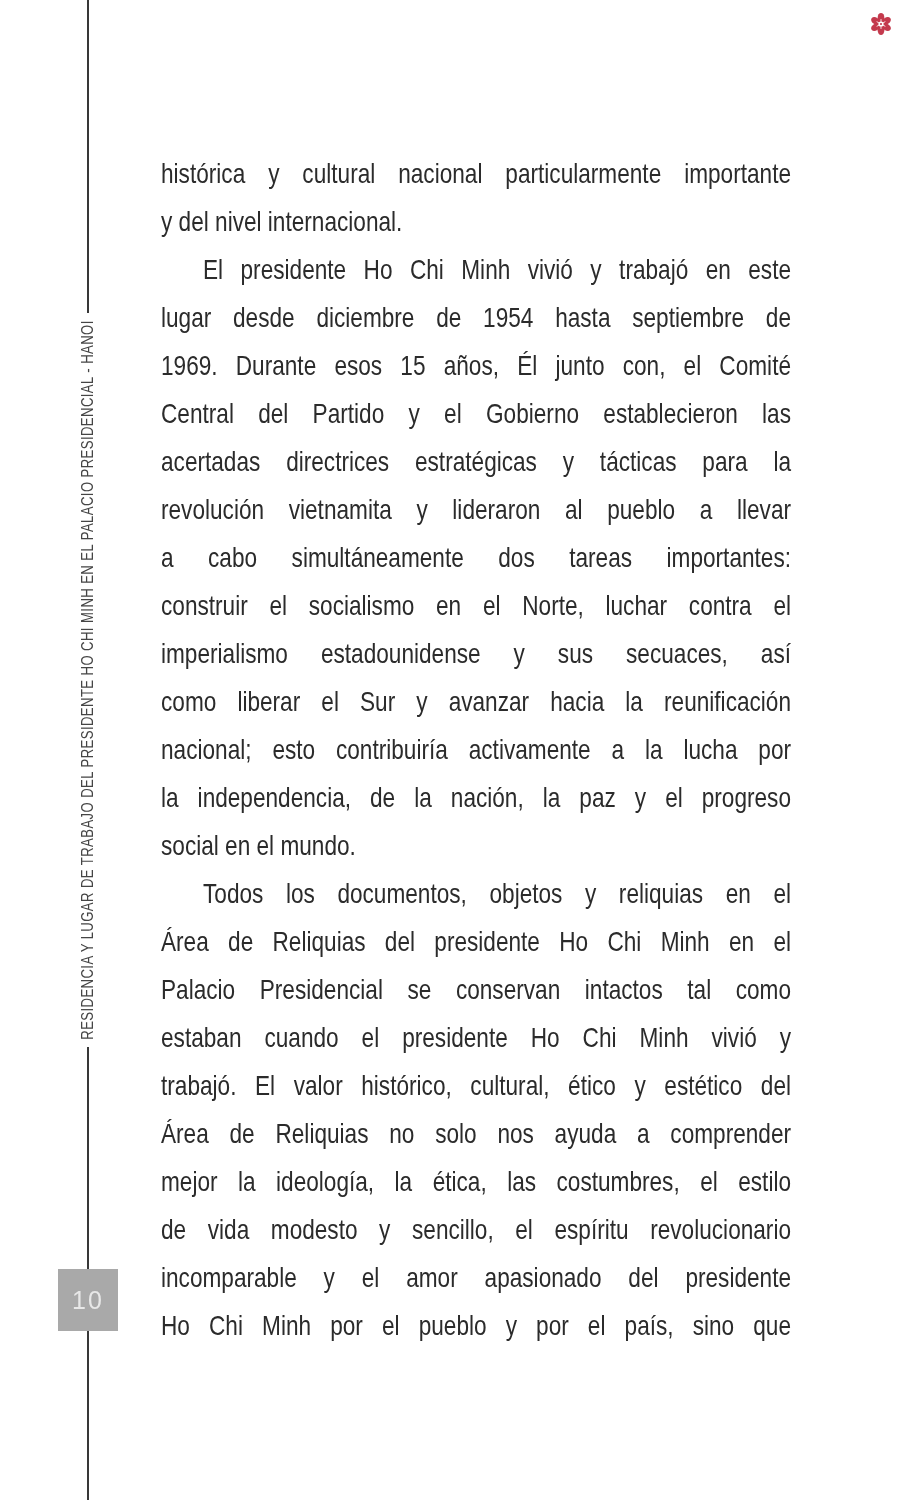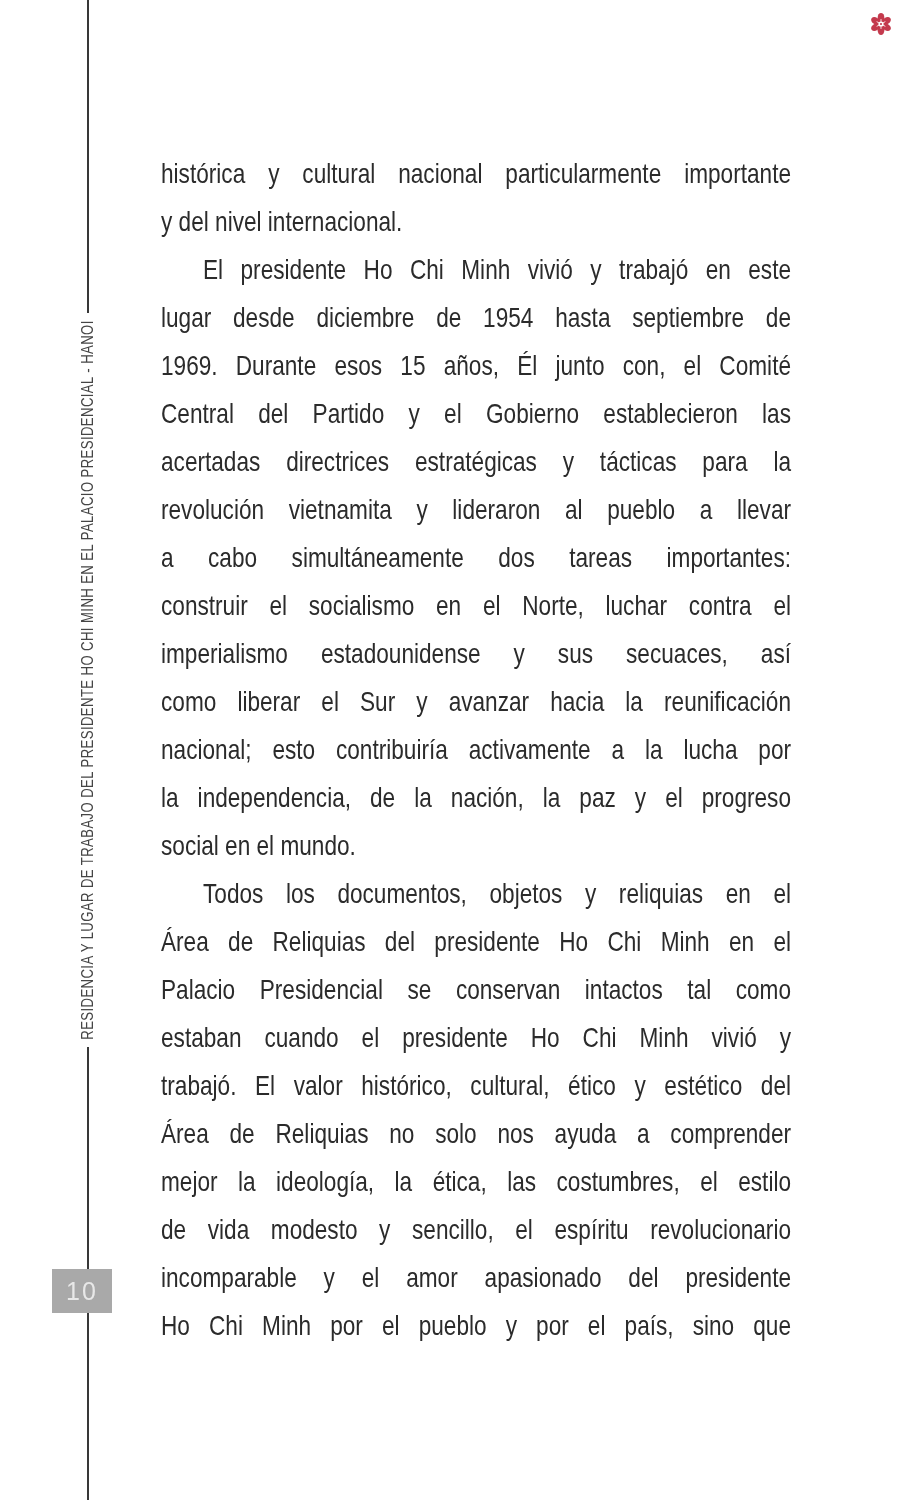--- a/index.html
+++ b/index.html
@@ -26,22 +26,22 @@
     font-size: 16px;
     letter-spacing: 0.5px;
     color: #454545;
   }
 
   
   .flower { position: absolute; left: 868px; top: 11px; width: 26px; height: 26px; }
 
   
   .page-box {
-    position: absolute; left: 52px; top: 1269px;
-    width: 60px; height: 44px;
+    position: absolute; left: 58px; top: 1269px;
+    width: 60px; height: 62px;
     background: #a9a9a9;
     display: flex; align-items: center; justify-content: center;
     z-index: 2;
   }
   .page-box span {
     color: #e8e8e8;
     font-size: 25px;
     letter-spacing: 2px;
   }
 

